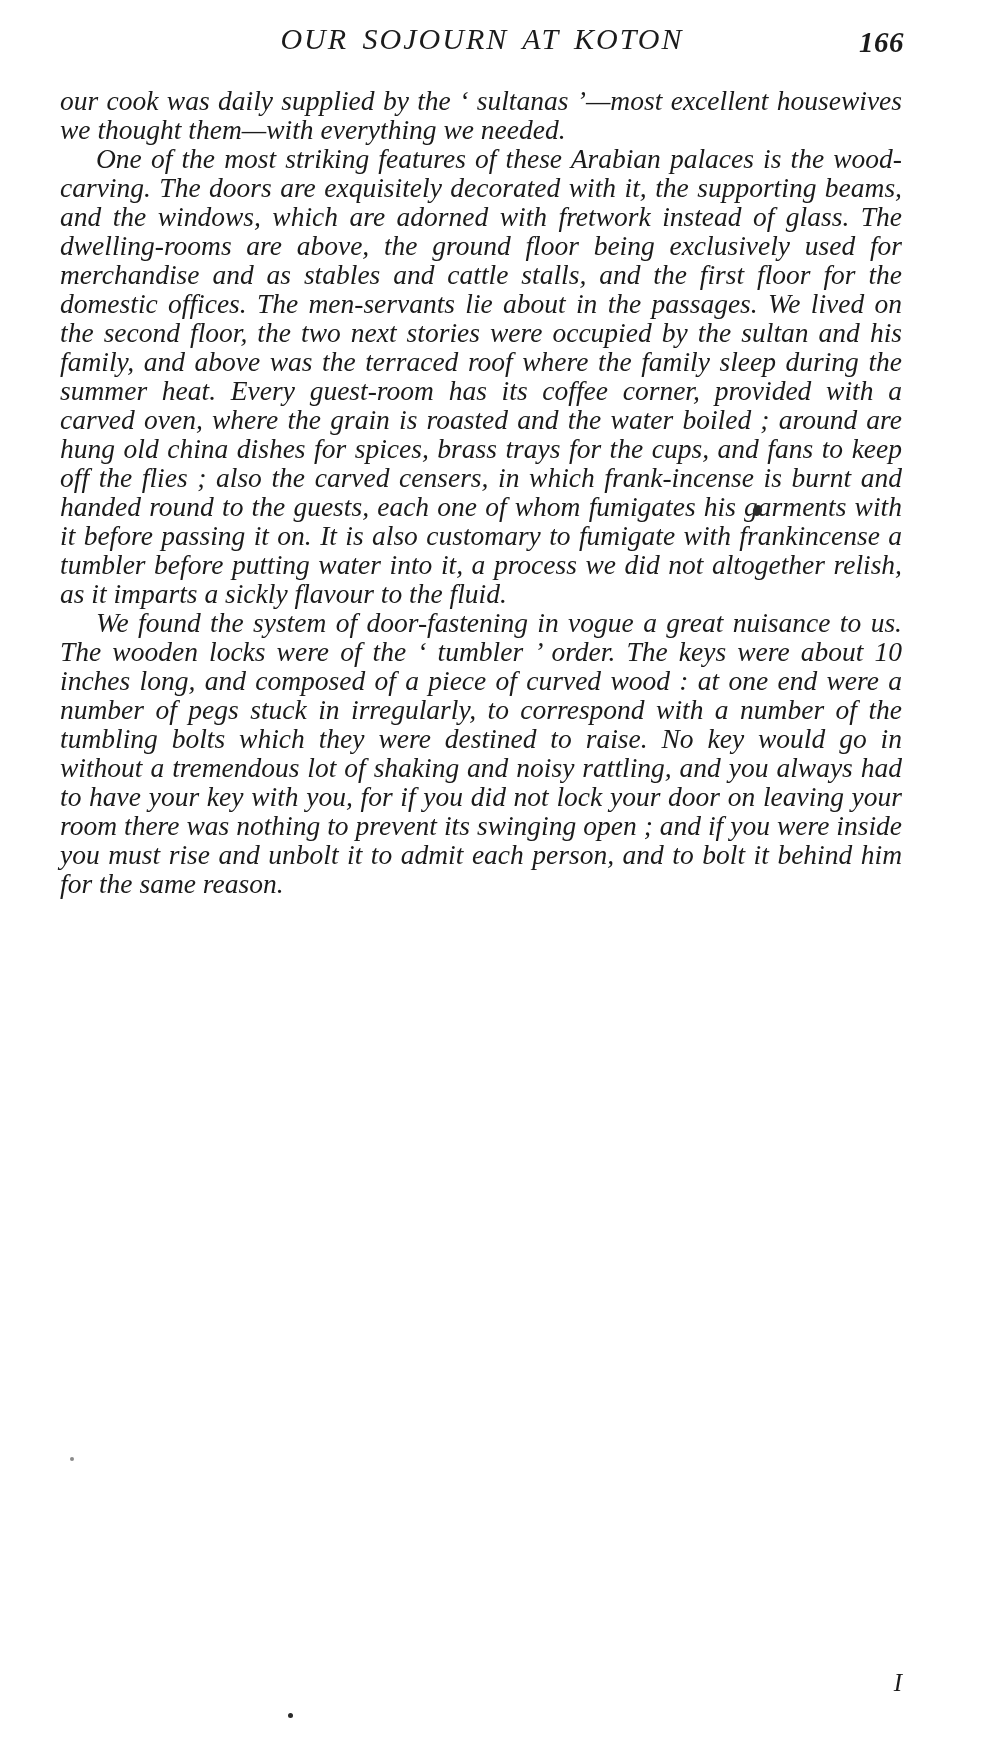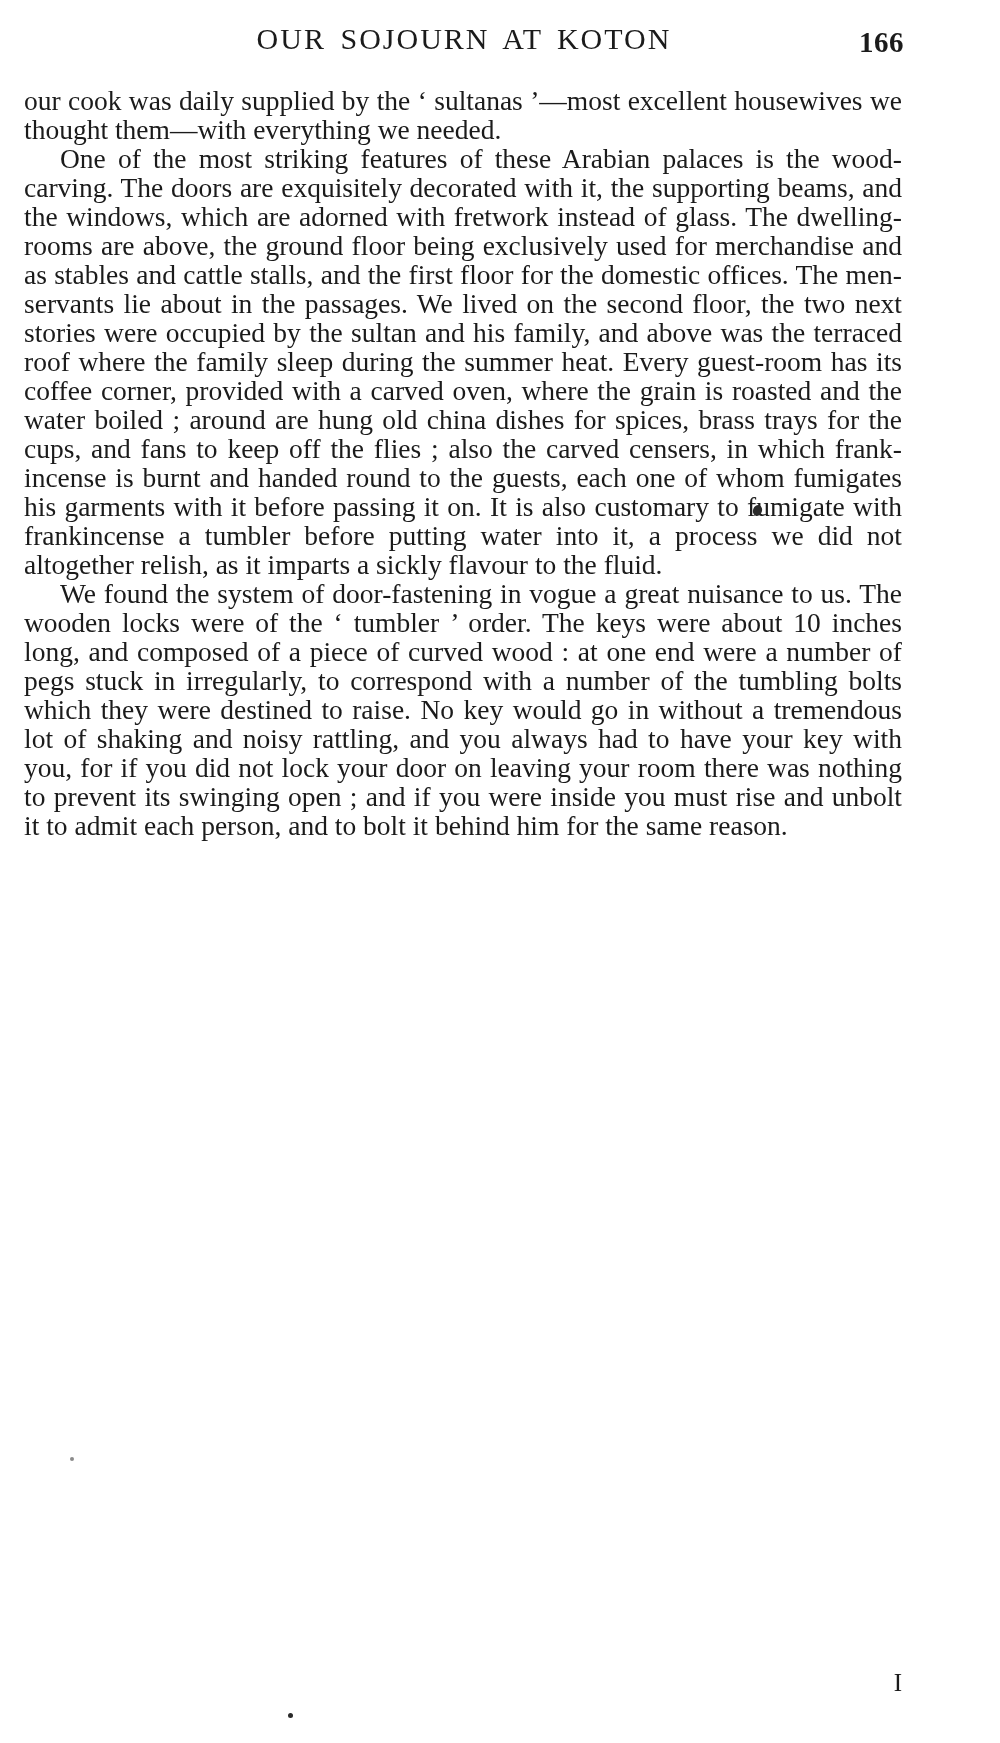--- a/index.html
+++ b/index.html
@@ -14,21 +14,22 @@
     font-family: "Liberation Serif", serif;
     color: #1b1b1b;
     overflow: hidden;
   }
   .page {
     position: absolute;
     top: 0; left: 0;
     width: 964px;
     height: 1743px;
     box-sizing: border-box;
-    padding: 22px 60px 0 24px;
+    padding: 22px 60px 0 60px;
+    font-style: italic;
   }
   .header {
     display: flex;
     align-items: baseline;
     justify-content: center;
     position: relative;
     height: 58px;
     margin: 0 0 6px 0;
   }
   .running-title {

